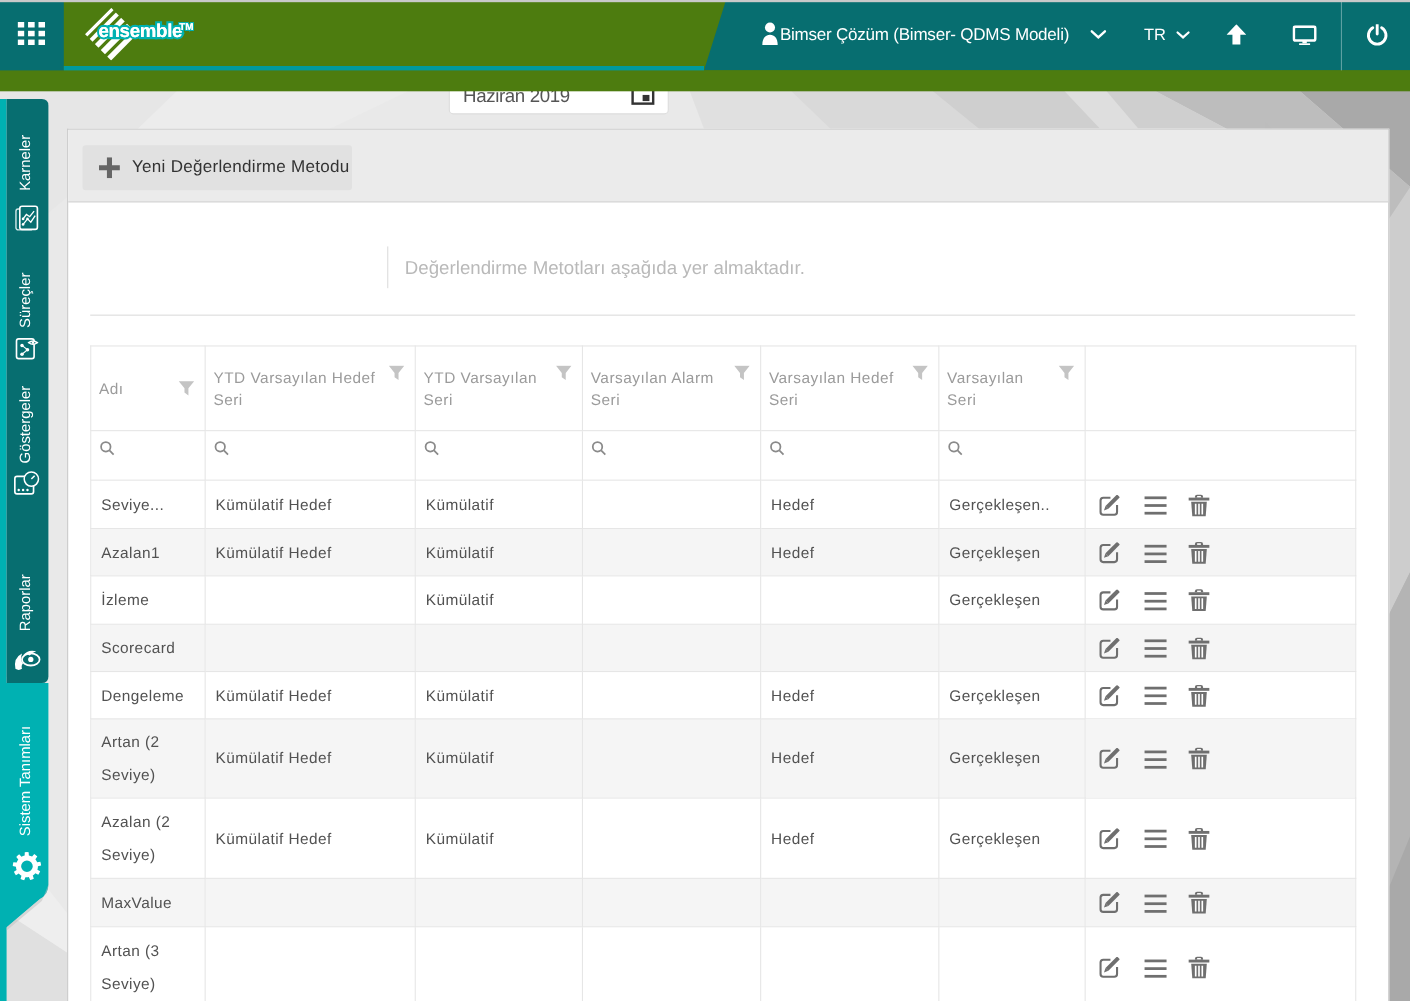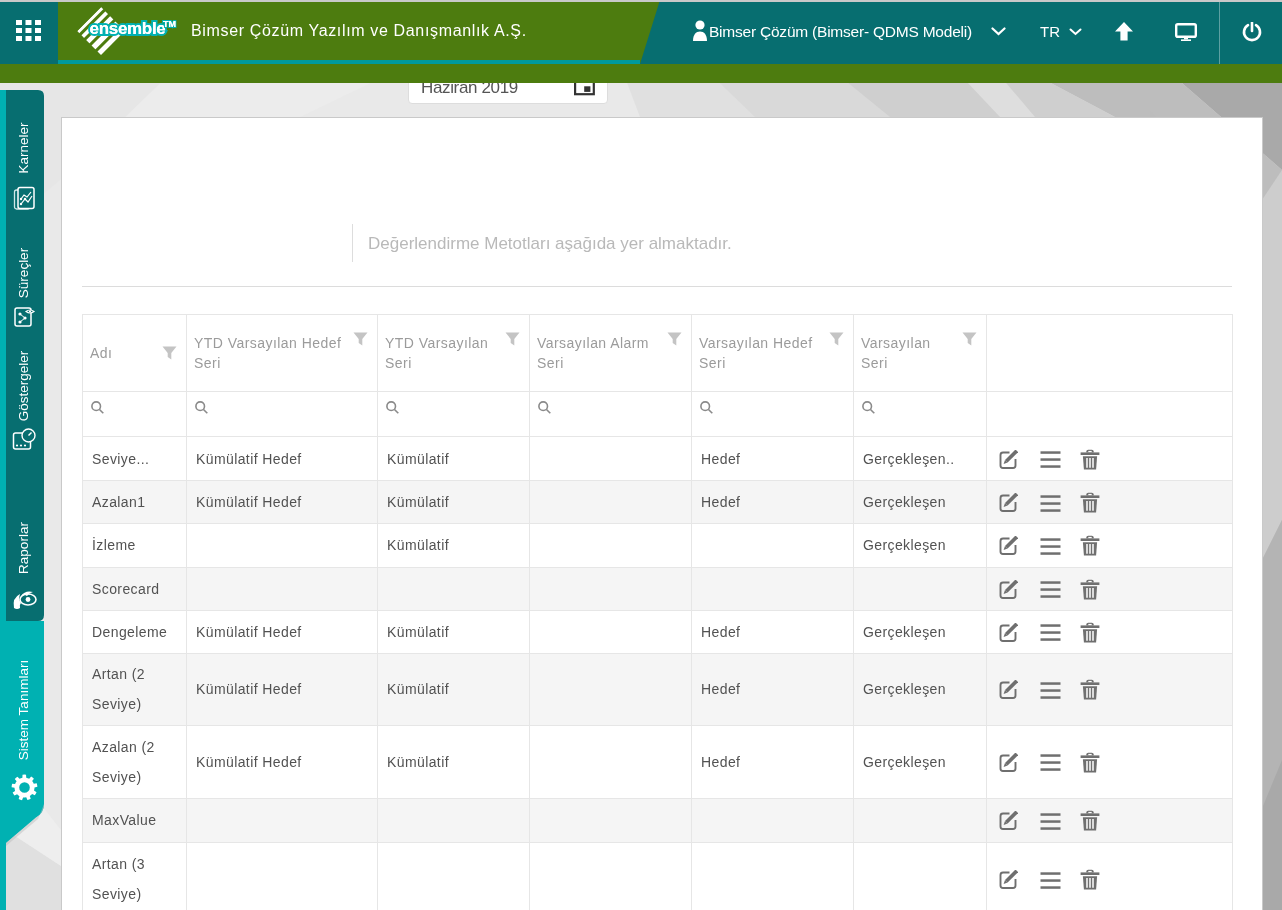--- a/index.html
+++ b/index.html
@@ -76,21 +76,20 @@
       <rect x="34.6" y="-12" width="5.4" height="84"></rect>
       <rect x="43" y="-12" width="6.2" height="84"></rect>
       <rect x="52.2" y="-12" width="7" height="84"></rect>
     </g>
       </g>
     <text x="19.5" y="32" font-family="Liberation Sans, sans-serif" font-weight="bold" font-size="17" fill="#ffffff" stroke="#00b1b2" stroke-width="4" paint-order="stroke" letter-spacing="-0.3">ensemble</text>
     <text x="19.5" y="32" font-family="Liberation Sans, sans-serif" font-weight="bold" font-size="17" fill="#ffffff" letter-spacing="-0.3">ensemble</text>
     <text x="93" y="25" font-family="Liberation Sans, sans-serif" font-weight="bold" font-size="9" fill="#ffffff" stroke="#00b1b2" stroke-width="2" paint-order="stroke">TM</text>
     <text x="93" y="25" font-family="Liberation Sans, sans-serif" font-weight="bold" font-size="9" fill="#ffffff">TM</text>
   </svg>
-  <div class="abs" style="left:191px;top:22px;color:#ffffff;font-size:16px;letter-spacing:0.65px">Bimser Çözüm Yazılım ve Danışmanlık A.Ş.</div>
 
   <svg class="abs" style="left:691px;top:18px" width="18" height="27" viewBox="0 0 18 27">
     <circle cx="9" cy="7" r="4.6" fill="#fff"></circle>
     <path d="M2 23 C2 16.5 5 13.5 9 13.5 C13 13.5 16 16.5 16 23 Z" fill="#fff"></path>
   </svg>
   <div class="abs" style="left:709px;top:23px;color:#ffffff;font-size:15.5px;letter-spacing:-0.22px">Bimser Çözüm (Bimser- QDMS Modeli)</div>
   <svg class="abs" style="left:991px;top:27px" width="15" height="9">
       <path d="M1.5 1.5 L7.5 7 L13.5 1.5" stroke="#fff" stroke-width="2.2" fill="none" stroke-linecap="round"></path>
     </svg>
   <div class="abs" style="left:1040px;top:23px;color:#ffffff;font-size:15px">TR</div>
@@ -181,20 +180,28 @@
   <svg class="abs" style="left:164px;top:5px" width="23" height="23" viewBox="0 0 23 23">
     <rect x="4.7" y="0.6" width="2.6" height="3.4" fill="#333333"></rect>
     <rect x="14" y="0.6" width="2.6" height="3.4" fill="#333333"></rect>
     <rect x="2.1" y="4.6" width="18.7" height="15.6" fill="none" stroke="#333333" stroke-width="2.2"></rect>
     <rect x="1" y="3.5" width="21" height="4.2" fill="#333333"></rect>
     <rect x="11.2" y="12.3" width="6.2" height="5.6" fill="#333333"></rect>
   </svg>
 </div>
 
 <div class="abs" style="left:61px;top:117px;width:1202px;height:793px;background:#ffffff;border:1px solid #c9c9c9;border-bottom:none;z-index:4">
+  <div class="abs" style="left:0;top:0;width:1200px;height:66px;background:#ebebeb;border-bottom:1px solid #d5d5d5">
+    <div class="abs" style="left:13px;top:14px;width:245px;height:41px;background:#e1e1e1;border-radius:3px">
+      <svg class="abs" style="left:15px;top:11px" width="19" height="19" viewBox="0 0 19 19">
+          <path d="M7.2 0 h4.6 v7.2 h7.2 v4.6 h-7.2 v7.2 h-4.6 v-7.2 h-7.2 v-4.6 h7.2 Z" fill="#666666"></path>
+        </svg>
+      <div class="abs" style="left:45px;top:11px;font-size:15.5px;letter-spacing:0.25px;color:#333333">Yeni Değerlendirme Metodu</div>
+    </div>
+  </div>
   <div class="abs" style="left:290px;top:106px;width:1px;height:38px;background:#dddddd"></div>
   <div class="abs" style="left:306px;top:116px;font-size:17px;color:#b9b9b9">Değerlendirme Metotları aşağıda yer almaktadır.</div>
   <div class="abs" style="left:20px;top:168px;width:1150px;height:1px;background:#dcdcdc"></div>
   <div class="abs" id="grid" style="left:20px;top:196px;width:1150px">
   <table style="border-collapse:collapse;table-layout:fixed;width:1150px;font-size:14px;letter-spacing:0.4px;color:#525252">
     <colgroup>
           <col style="width:104px">
           <col style="width:191px">
           <col style="width:152px">
           <col style="width:162px">

